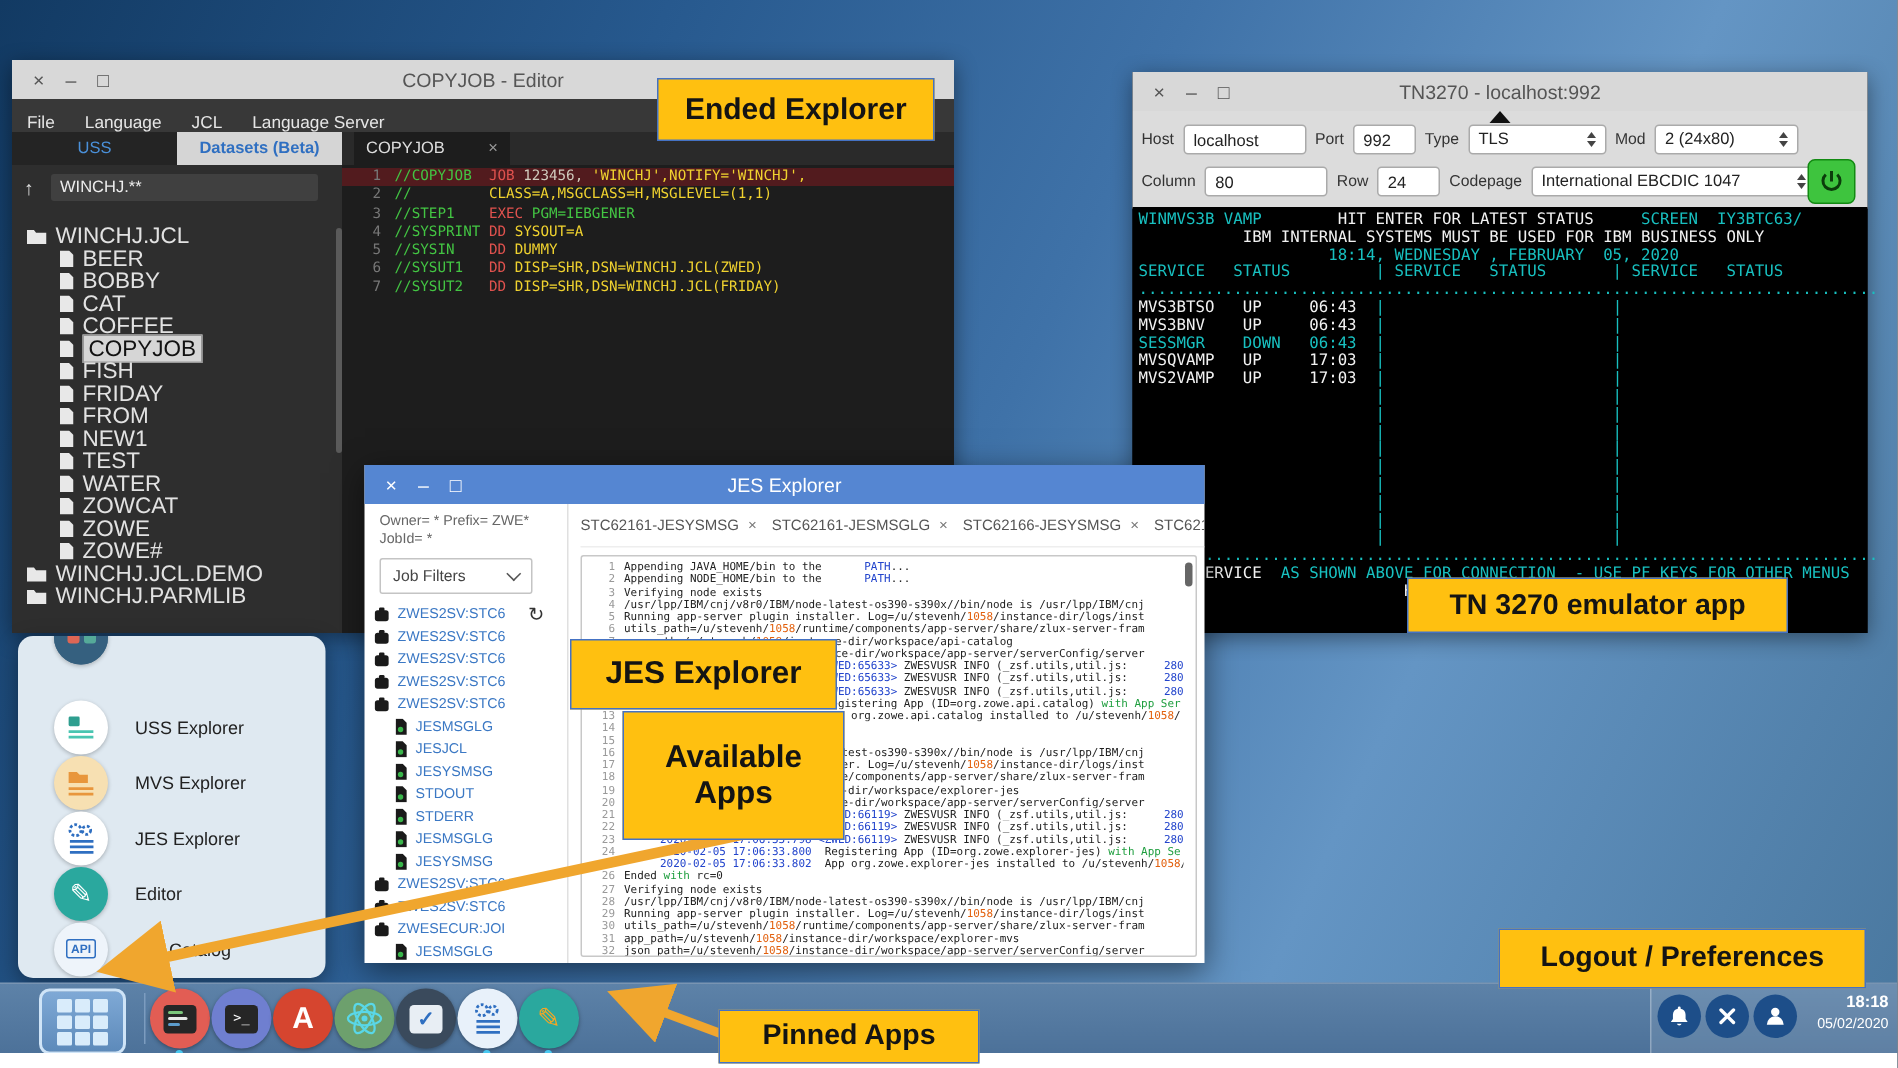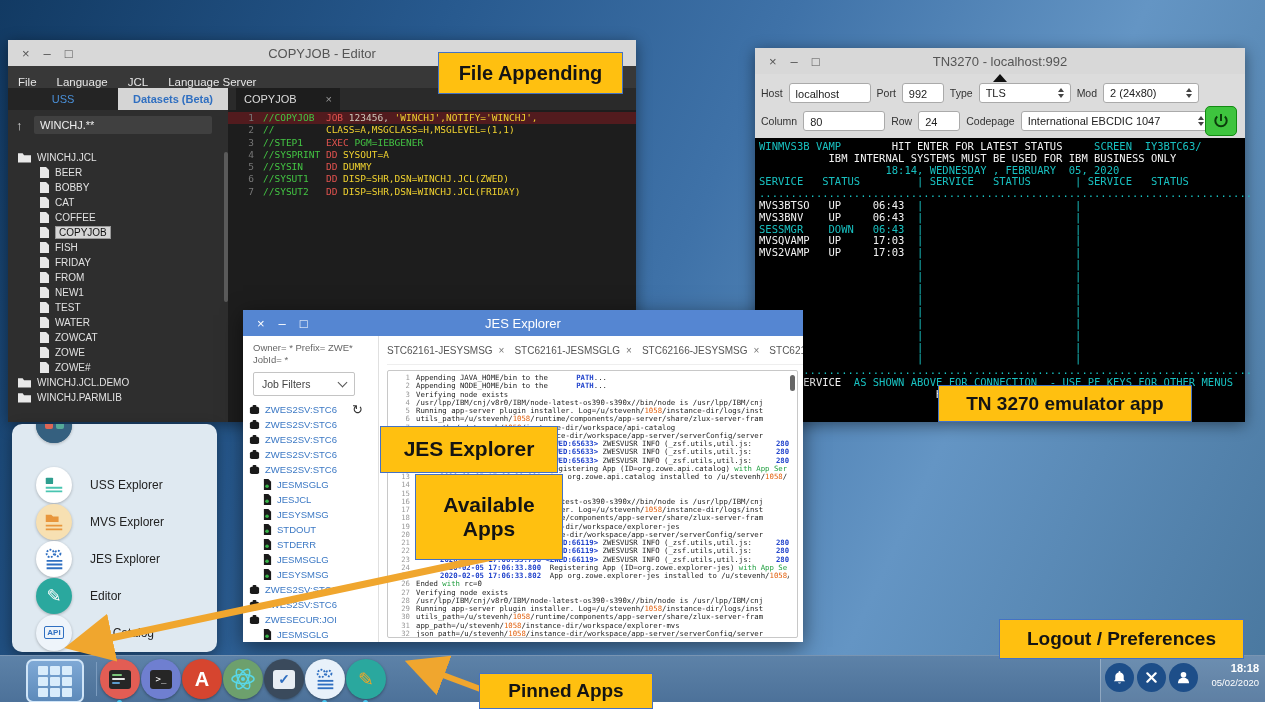--- a/index.html
+++ b/index.html
@@ -17,21 +17,21 @@
   #ed-menubar .menu-item{padding:0 10px;font-size:11.5px;color:#e6e6e6;}
   #ed-band{position:absolute;left:0;top:48px;right:0;height:22px;background:#2a2a2a;}
   #ed-tab-uss{position:absolute;left:0;top:0;width:110px;height:22px;background:#242424;color:#4a90d9;font-size:11px;display:flex;align-items:center;justify-content:center;}
   #ed-tab-ds{position:absolute;left:110px;top:0;width:110px;height:22px;background:#d5d5d5;color:#2f6fc1;font-weight:bold;font-size:11px;display:flex;align-items:center;justify-content:center;}
   #ed-tab-file{position:absolute;left:228px;top:0;width:104px;height:22px;background:#1d1d1d;color:#ddd;font-size:11px;display:flex;align-items:center;justify-content:space-between;padding:0 8px;box-sizing:border-box;}
   #ed-tab-file .x{color:#999;font-size:11px;}
   #ed-sidebar{position:absolute;left:0;top:70px;width:220px;bottom:0;background:#2e2e2e;overflow:hidden;}
   #ed-filter{position:absolute;left:0;top:4px;width:220px;height:26px;}
   #ed-filter .up{position:absolute;left:8px;top:4px;color:#ddd;font-size:13px;}
   #ed-filter .inp{position:absolute;left:26px;top:2px;width:172px;height:18px;background:#404040;border-radius:2px;color:#eee;font-size:11px;line-height:18px;padding-left:6px;}
-  #ed-tree{position:absolute;left:0;top:40px;right:6px;bottom:0;font-size:10px;color:#e2e2e2;}
+  #ed-tree{position:absolute;left:0;top:40px;right:6px;bottom:0;font-size:15px;color:#e2e2e2;}
   .tree-row{height:15px;display:flex;align-items:center;gap:6px;white-space:nowrap;}
   .tree-row.root,.tree-row.folder{padding-left:10px;}
   .tree-row.file{padding-left:32px;}
   .tree-row .sel{background:#d6d6d6;color:#111;border:1px solid #999;padding:0 3px;}
   #ed-tree-scroll{position:absolute;right:0px;top:42px;width:4px;height:150px;background:#5a5a5a;border-radius:2px;}
   #ed-code{position:absolute;left:220px;top:70px;right:0;bottom:0;background:#1d1d1d;font-family:"DejaVu Sans Mono",monospace;font-size:9.5px;padding-top:2px;}
   .code-row{height:12.3px;line-height:12.3px;white-space:pre;display:flex;}
   .code-row .ln{width:26px;text-align:right;padding-right:9px;color:#777;flex:none;}
   .code-row.hl{background:#521b1e;}
   .c-g{color:#43c543;} .c-r{color:#e0524e;} .c-w{color:#cfcabc;} .c-y{color:#f0d22f;}
@@ -65,21 +65,21 @@
   .job-row.indent{padding-left:14px;}
   .job-refresh{margin-left:10px;color:#333;font-size:13px;line-height:1;}
   #jes-main{position:absolute;left:136px;top:26px;right:0;bottom:0;overflow:hidden;}
   #jes-tabs{position:absolute;left:8px;top:0;right:0;height:28px;display:flex;align-items:center;gap:10px;overflow:hidden;border-bottom:1px solid #eee;}
   .jes-tab{display:flex;align-items:center;gap:6px;font-size:10px;color:#555;white-space:nowrap;flex:none;}
   .jes-tab .x{color:#777;font-size:10px;}
   #jes-logbox{position:absolute;left:8px;top:34px;width:409px;height:266px;border:1px solid #c8c8c8;border-radius:2px;background:#fff;overflow:hidden;}
   #jes-log{position:absolute;left:0;top:3px;right:8px;font-family:"DejaVu Sans Mono",monospace;font-size:7.3px;}
   .log-row{height:8.25px;line-height:8.25px;white-space:pre;display:flex;overflow:hidden;}
   .log-row .ln{width:22px;text-align:right;padding-right:6px;color:#999;flex:none;}
-  .l-k{color:#222;} .l-b{color:#2244cc;font-weight:bold;padding-left:24px;} .l-o{color:#e2600d;} .l-gr{color:#1e9e3e;}
+  .l-k{color:#222;} .l-b{color:#2244cc;font-weight:normal;padding-left:24px;} .l-o{color:#e2600d;} .l-gr{color:#1e9e3e;}
   #jes-scroll{position:absolute;right:2px;top:4px;width:5px;height:16px;background:#666;border-radius:3px;}
   
   #apps-popup{position:absolute;left:12px;top:424px;width:205px;height:228px;background:#dfe9f1;border-radius:10px;box-shadow:0 4px 14px rgba(0,0,0,.4);overflow:hidden;}
   .app-item{position:absolute;left:0;width:100%;height:37px;display:flex;align-items:center;}
   .app-circle{width:36px;height:36px;border-radius:50%;margin-left:24px;flex:none;display:flex;align-items:center;justify-content:center;box-shadow:0 1px 3px rgba(0,0,0,.25);}
   .app-label{margin-left:18px;font-size:12px;color:#222;}
   #apps-pointer{position:absolute;left:92px;top:650px;width:0;height:0;border-left:10px solid transparent;border-right:10px solid transparent;border-top:10px solid #dfe9f1;}
   
   #taskbar{position:absolute;left:0;top:655px;width:100%;height:47px;background:linear-gradient(#5d82a8,#4c7199);border-top:1px solid rgba(255,255,255,.25);}
   #start-btn{position:absolute;left:26px;top:3px;width:54px;height:40px;border:2px solid #cfe4f7;border-radius:7px;background:linear-gradient(#7fa9d6,#5d8aba);display:flex;align-items:center;justify-content:center;}
@@ -688,21 +688,21 @@
     <defs>
       <marker id="ah" markerWidth="7" markerHeight="7" refX="5" refY="3.5" orient="auto">
           <polygon points="0 0, 7 3.5, 0 7" fill="#f0a62e"></polygon>
         </marker>
     </defs>
     <line x1="497" y1="556" x2="78" y2="645" stroke="#f0a62e" stroke-width="7" marker-end="url(#ah)"></line>
     <line x1="483" y1="690" x2="416" y2="665" stroke="#f0a62e" stroke-width="6" marker-end="url(#ah)"></line>
   </svg>
 
   <div class="callout" id="co-file">
-      <span>File Appending</span>
+      <span>Ended Explorer</span>
     </div>
   <div class="callout" id="co-jes">
       <span>JES Explorer</span>
     </div>
   <div class="callout" id="co-tn">
       <span>TN 3270 emulator app</span>
     </div>
   <div class="callout" id="co-avail">
     <span>Available</span>
       <span>Apps</span>

